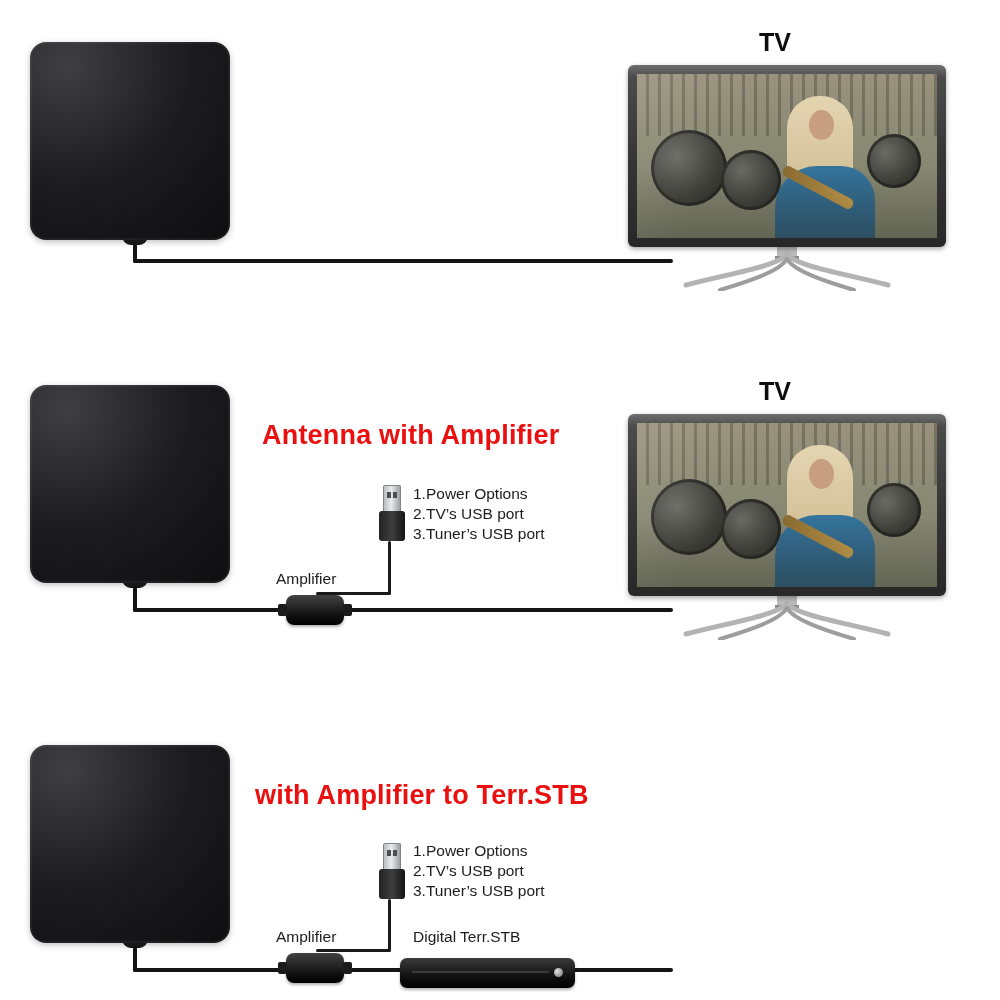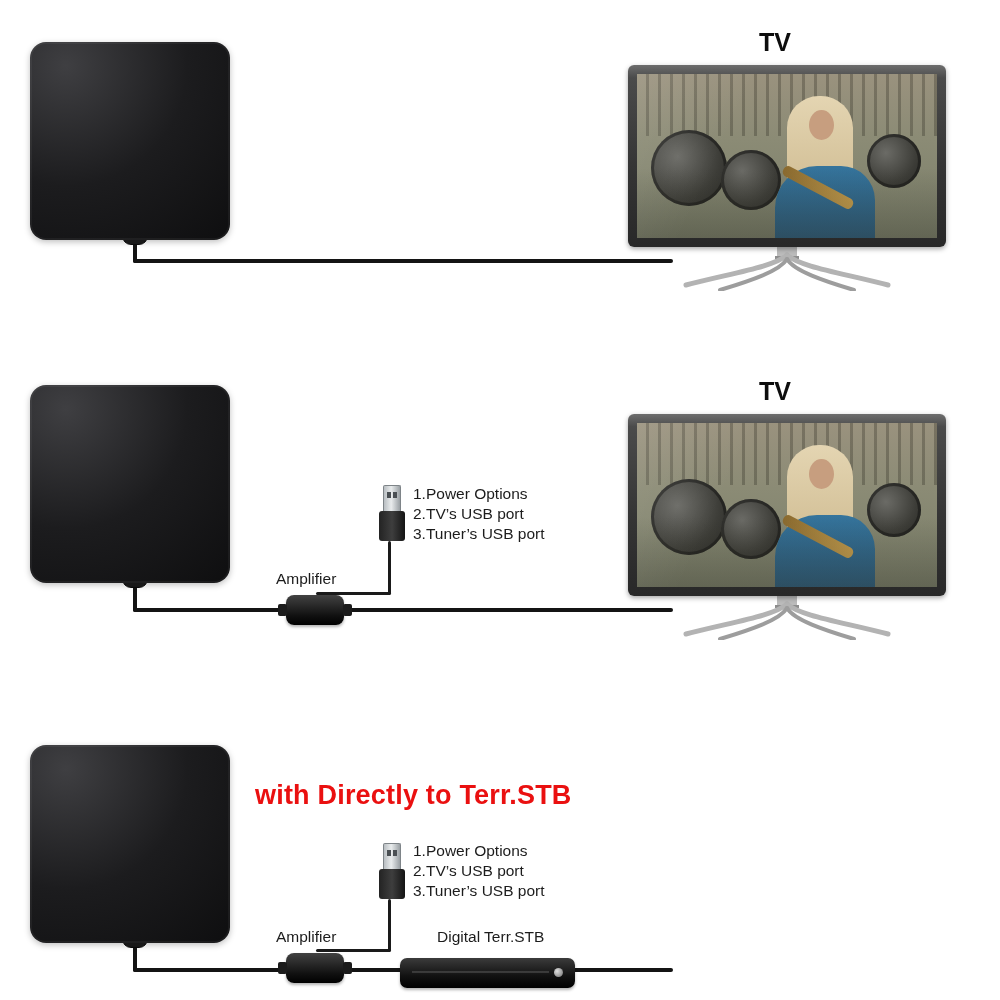--- a/index.html
+++ b/index.html
@@ -119,20 +119,21 @@
         <path d="M159 12 C166 24 196 34 226 43" stroke="#9d9d9d" stroke-width="4" fill="none" stroke-linecap="round"></path>
       </svg>
     </div>
   </div>
 
   <div class="section" id="sec2">
     <div class="antenna" style="top:40px"></div>
     <div class="ant-tab" style="top:203px"></div>
     <div class="cable c-v" style="left:133px; top:241px; height:26px"></div>
     <div class="cable c-h" style="left:133px; top:263px; width:540px"></div>
+    <div class="title" style="left:262px; top:75px">Antenna with Amplifier</div>
 
     <div class="usb" style="left:379px; top:140px">
       <div class="usb-metal">
           <i></i>
           <i></i>
         </div>
       <div class="usb-body"></div>
     </div>
     <div class="cable u-v" style="left:388px; top:196px; height:53px"></div>
     <div class="cable u-h" style="left:316px; top:247px; width:75px"></div>
@@ -170,38 +171,38 @@
         <path d="M159 12 C166 24 196 34 226 43" stroke="#9d9d9d" stroke-width="4" fill="none" stroke-linecap="round"></path>
       </svg>
     </div>
   </div>
 
   <div class="section" id="sec3">
     <div class="antenna" style="top:45px"></div>
     <div class="ant-tab" style="top:208px"></div>
     <div class="cable c-v" style="left:133px; top:246px; height:26px"></div>
     <div class="cable c-h" style="left:133px; top:268px; width:540px"></div>
-    <div class="title" style="left:255px; top:80px">with Directly to Terr.STB</div>
+    <div class="title" style="left:255px; top:80px">with Amplifier to Terr.STB</div>
 
     <div class="usb" style="left:379px; top:143px">
       <div class="usb-metal">
           <i></i>
           <i></i>
         </div>
       <div class="usb-body"></div>
     </div>
     <div class="cable u-v" style="left:388px; top:199px; height:52px"></div>
     <div class="cable u-h" style="left:316px; top:249px; width:75px"></div>
 
     <div class="usb-opts" style="left:413px; top:141px">
       <div>1.Power Options</div>
       <div>2.TV’s USB port</div>
       <div>3.Tuner’s USB port</div>
     </div>
 
     <div class="small-label" style="left:276px; top:228px">Amplifier</div>
-    <div class="small-label" style="left:437px; top:228px">Digital Terr.STB</div>
+    <div class="small-label" style="left:413px; top:228px">Digital Terr.STB</div>
     <div class="amp" style="left:286px; top:253px"></div>
     <div class="stb" style="left:400px; top:258px"></div>
 
   </div>
 
 </div>
 
 </body></html>

